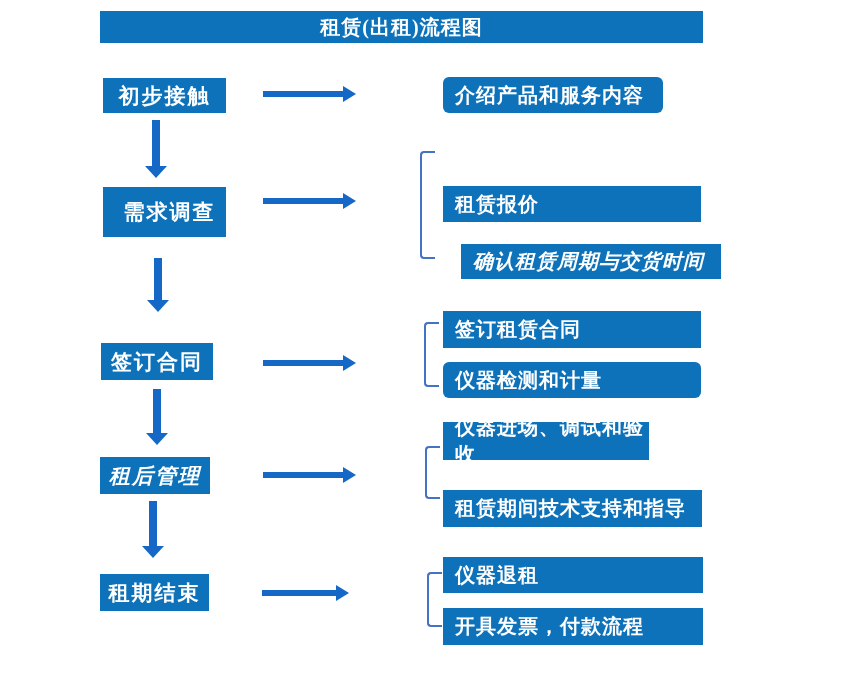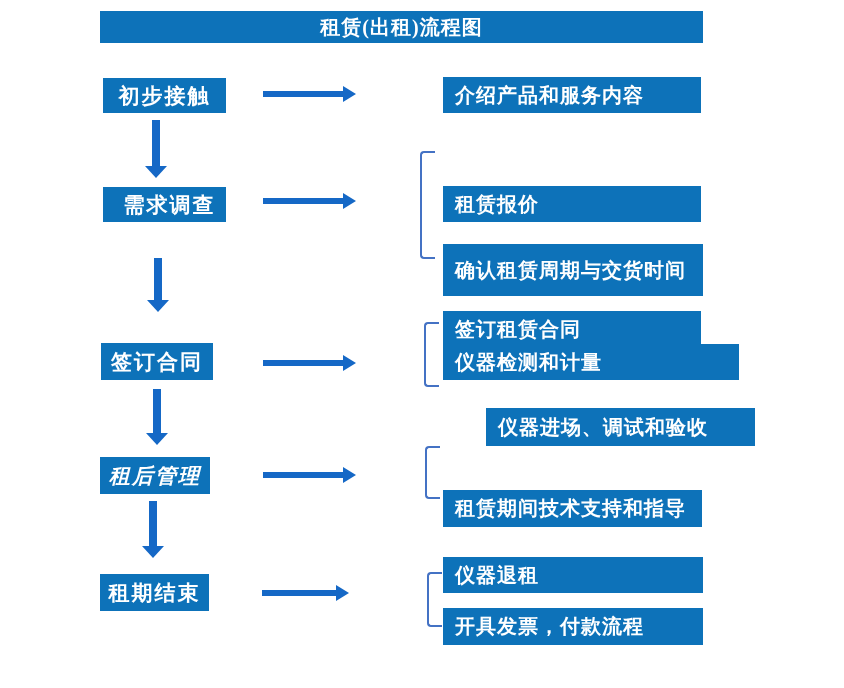--- a/index.html
+++ b/index.html
@@ -43,21 +43,21 @@
 </head>
 <body>
 
 <div class="canvas">
 
   <div class="titlebar">
     <span>租赁(出租)流程图</span>
   </div>
 
   <div class="box step" style="left:103px; top:78px;  width:123px; height:35px;">初步接触</div>
-  <div class="box step" style="left:103px; top:187px; width:123px; height:35px;padding-left:10px;">需求调查</div>
+  <div class="box step" style="left:103px; top:187px; width:123px; height:50px;padding-left:10px;">需求调查</div>
   <div class="box step" style="left:101px; top:343px; width:112px; height:37px;">签订合同</div>
   <div class="box step" style="left:100px; top:457px; width:110px; height:37px;font-style:italic;">租后管理</div>
   <div class="box step" style="left:100px; top:574px; width:109px; height:37px;">租期结束</div>
 
   <div class="varrow" style="left:145px; top:120px; height:58px;">
       <div class="shaft"></div>
       <div class="head"></div>
     </div>
   <div class="varrow" style="left:147px; top:258px; height:54px;">
       <div class="shaft"></div>
@@ -91,27 +91,27 @@
   <div class="harrow" style="left:262px; top:585px; width:87px;">
       <div class="shaft"></div>
       <div class="head"></div>
     </div>
 
   <div class="bracket" style="left:420px; top:151px; height:108px;"></div>
   <div class="bracket" style="left:424px; top:322px; height:65px;"></div>
   <div class="bracket" style="left:425px; top:446px; height:53px;"></div>
   <div class="bracket" style="left:427px; top:572px; height:55px;"></div>
 
-  <div class="box detail" style="left:443px; top:77px;  width:258px; height:36px;">介绍产品和服务内容</div>
+  <div class="box detail" style="left:443px; top:77px;  width:220px; height:36px;border-radius:6px;">介绍产品和服务内容</div>
 
   <div class="box detail" style="left:443px; top:186px; width:258px; height:36px;">租赁报价</div>
-  <div class="box detail" style="left:443px; top:244px; width:260px; height:52px;">确认租赁周期与交货时间</div>
+  <div class="box detail" style="left:461px; top:244px; width:260px; height:35px;font-style:italic;">确认租赁周期与交货时间</div>
 
   <div class="box detail" style="left:443px; top:311px; width:258px; height:37px;">签订租赁合同</div>
-  <div class="box detail" style="left:443px; top:344px; width:296px; height:36px;">仪器检测和计量</div>
+  <div class="box detail" style="left:443px; top:362px; width:258px; height:36px;border-radius:6px;">仪器检测和计量</div>
 
-  <div class="box detail" style="left:443px; top:408px; width:269px; height:38px;margin-left:43px;">仪器进场、调试和验收</div>
+  <div class="box detail" style="left:443px; top:422px; width:206px; height:38px;">仪器进场、调试和验收</div>
   <div class="box detail" style="left:443px; top:490px; width:259px; height:37px;">租赁期间技术支持和指导</div>
 
   <div class="box detail" style="left:443px; top:608px; width:260px; height:37px;">开具发票，付款流程</div>
   <div class="box detail" style="left:443px; top:557px; width:260px; height:36px;">仪器退租</div>
 
 </div>
 
 </body></html>

